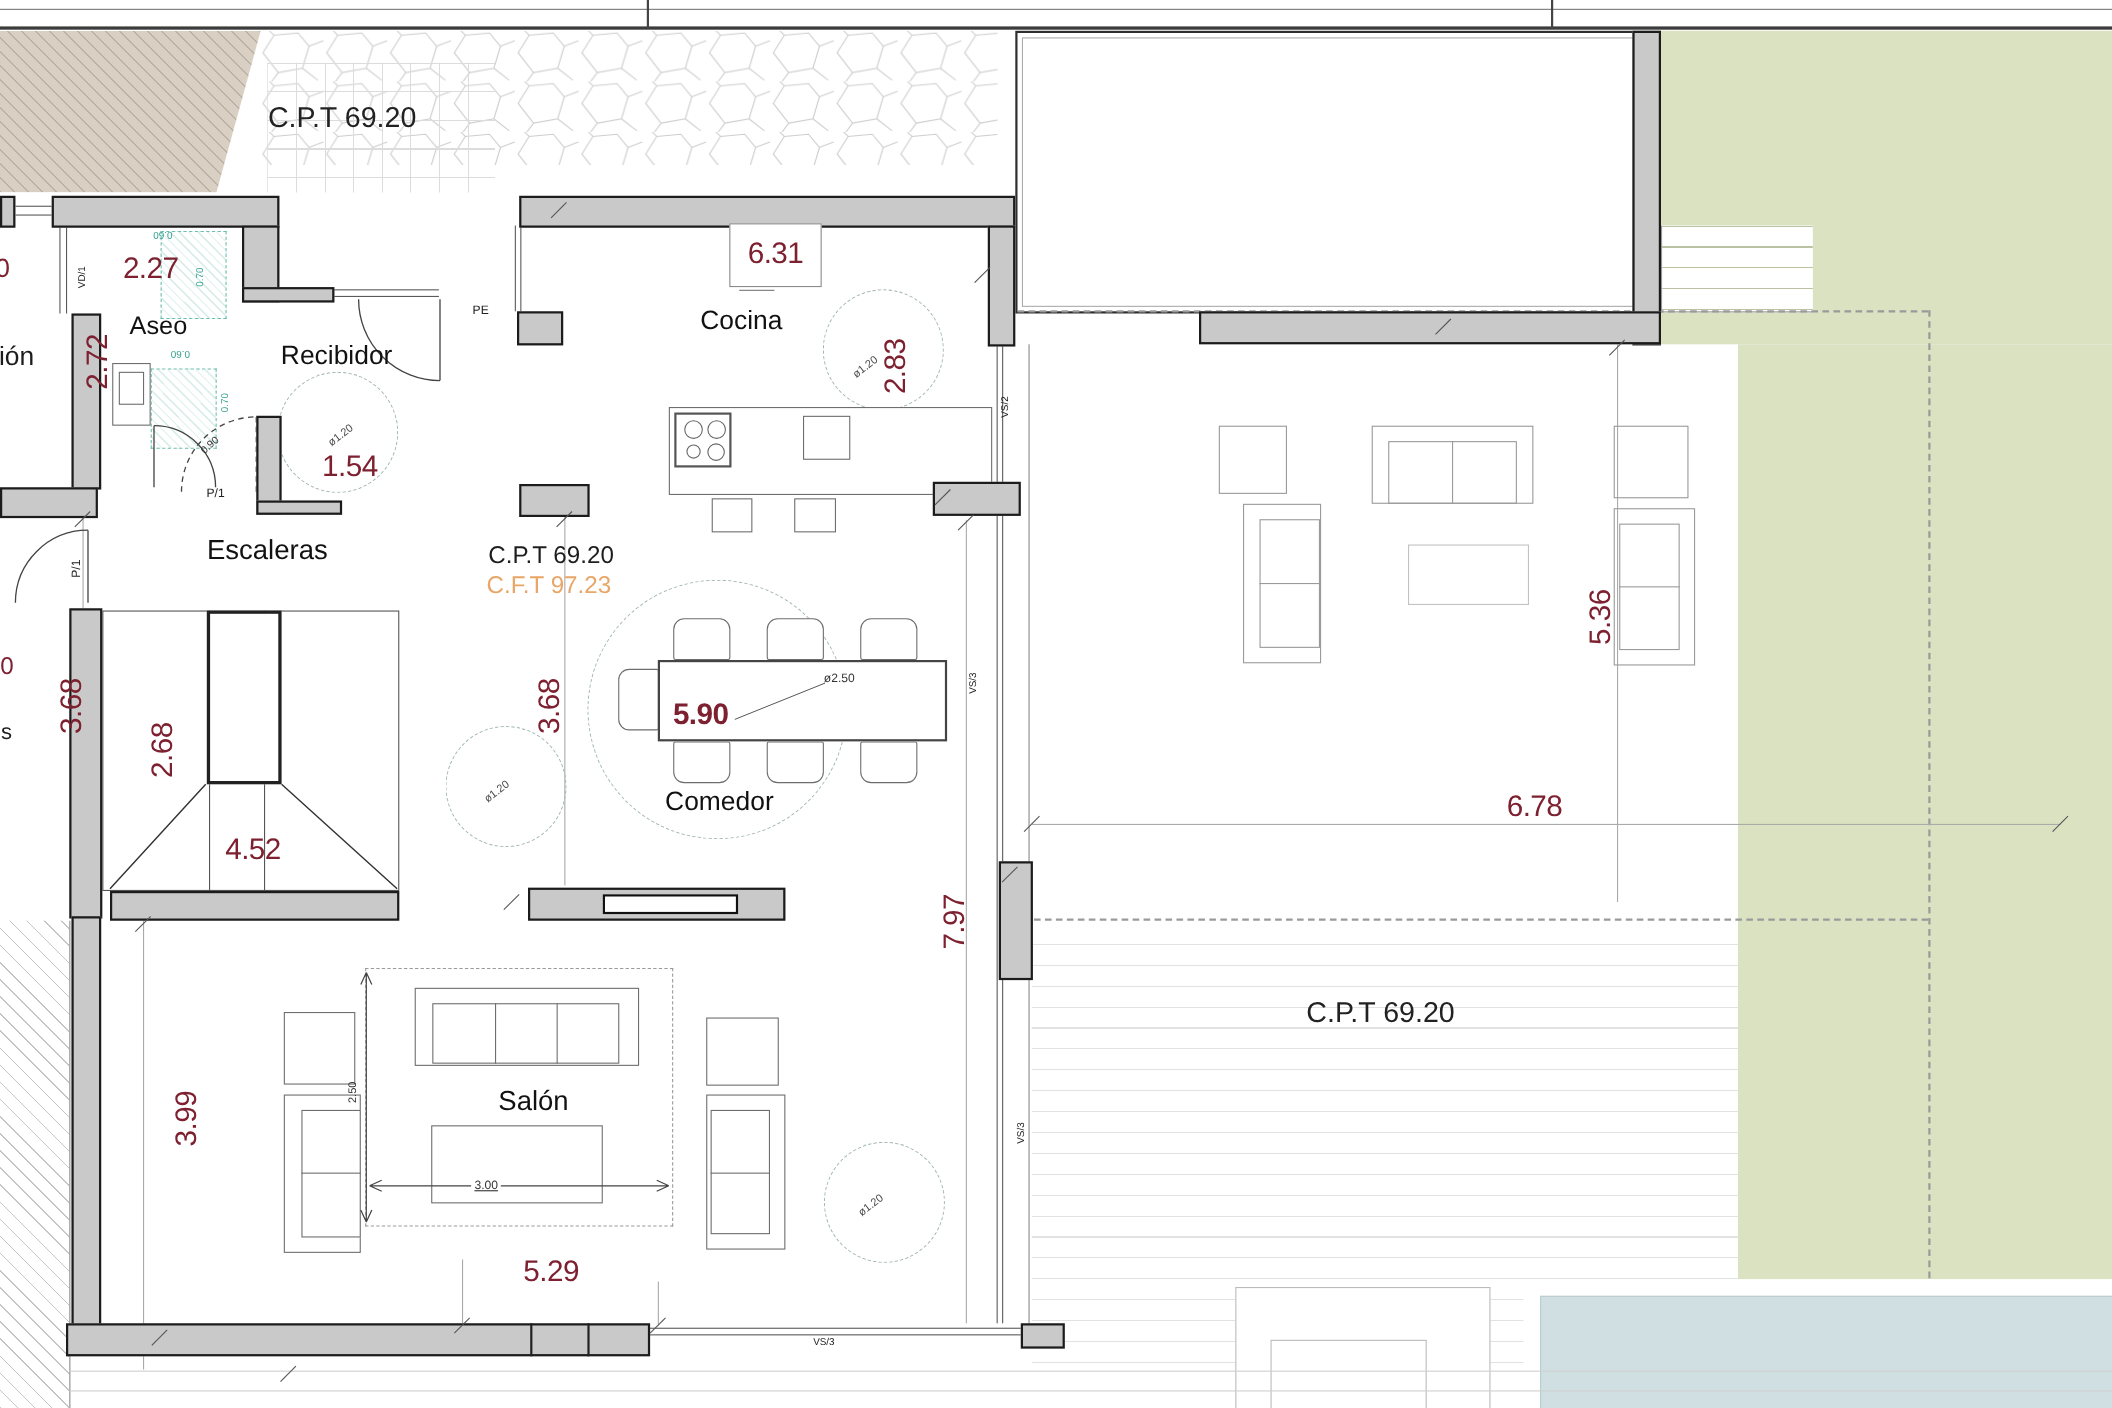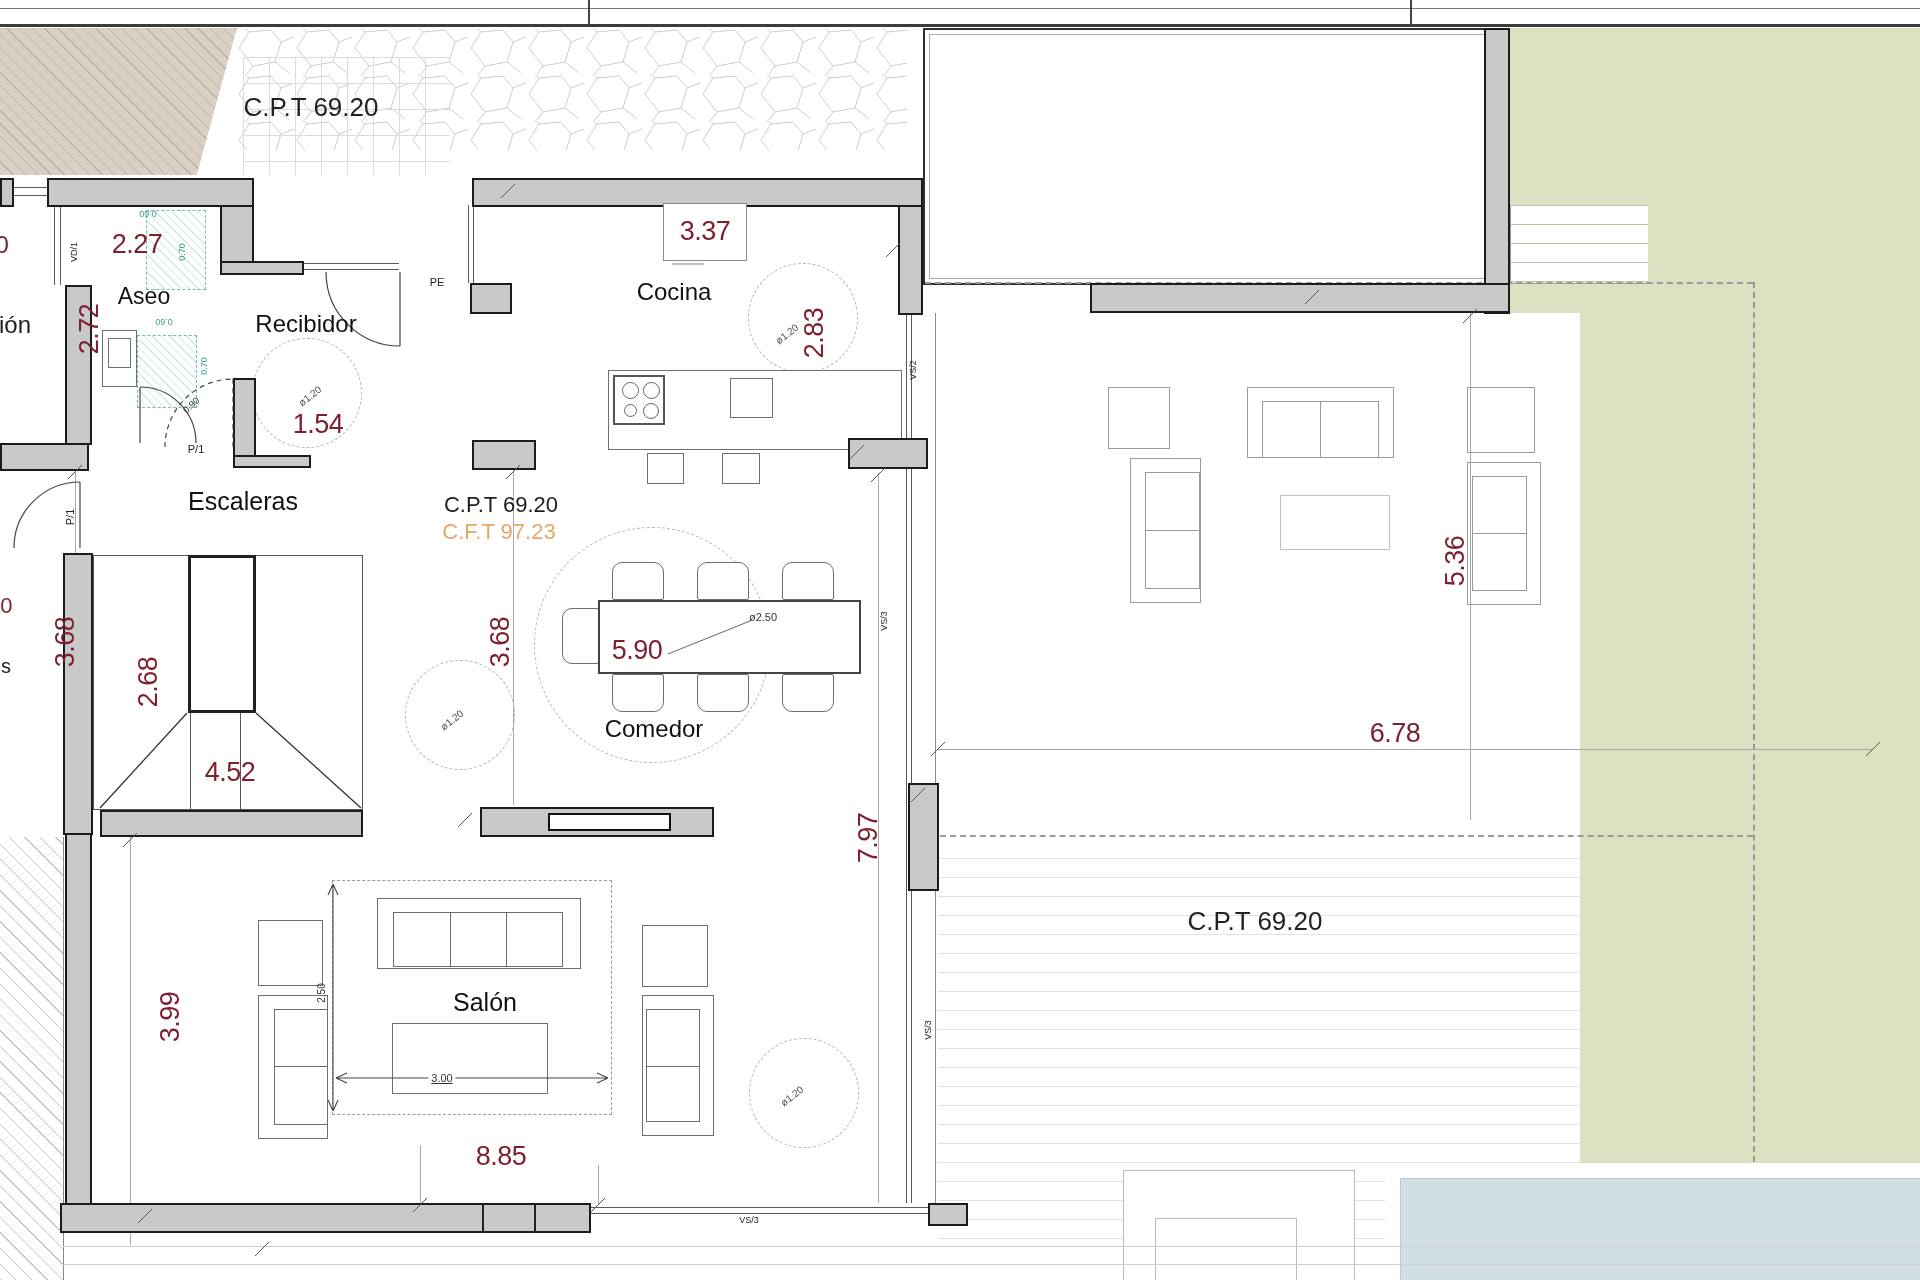--- a/index.html
+++ b/index.html
@@ -263,32 +263,32 @@
   <span class="lbl room" style="left:144px;top:296px;font-size:23px;text-align:center;">Aseo</span>
   <span class="lbl room" style="left:306px;top:324px;">Recibidor</span>
   <span class="lbl room" style="left:674px;top:292px;">Cocina</span>
   <span class="lbl room" style="left:243px;top:501px;font-size:25px;">Escaleras</span>
   <span class="lbl room" style="left:654px;top:729px;">Comedor</span>
   <span class="lbl room" style="left:485px;top:1002px;font-size:25px;">Salón</span>
 
   <span class="lbl dim" style="left:137px;top:244px;">2.27</span>
   <span class="lbl dim v" style="left:89px;top:329px;">2.72</span>
   <span class="lbl dim" style="left:318px;top:424px;">1.54</span>
-  <span class="lbl dim" style="left:705px;top:231px;z-index:51;">3.37</span>
+  <span class="lbl dim" style="left:705px;top:231px;z-index:51;">6.31</span>
   <span class="lbl dim v" style="left:814px;top:333px;">2.83</span>
   <span class="lbl dim v" style="left:65px;top:642px;">3.68</span>
   <span class="lbl dim v" style="left:500px;top:642px;">3.68</span>
   <span class="lbl dim v" style="left:148px;top:682px;">2.68</span>
   <span class="lbl dim" style="left:230px;top:772px;">4.52</span>
-  <span class="lbl dim" style="left:637px;top:650px;z-index:51;">5.90</span>
+  <span class="lbl dim" style="left:637px;top:650px;z-index:51;font-weight:bold;">5.90</span>
   <span class="lbl dim" style="left:1395px;top:733px;">6.78</span>
   <span class="lbl dim v" style="left:868px;top:838px;">7.97</span>
   <span class="lbl dim v" style="left:1455px;top:561px;">5.36</span>
   <span class="lbl dim v" style="left:170px;top:1017px;">3.99</span>
-  <span class="lbl dim" style="left:501px;top:1156px;">8.85</span>
+  <span class="lbl dim" style="left:501px;top:1156px;">5.29</span>
 
   <span class="lbl sdim whitebg" style="left:442px;top:1078px;z-index:51;">3.00</span>
   <span class="lbl sdim" style="left:763px;top:617px;">ø2.50</span>
   <span class="lbl sdim v" style="left:321px;top:993px;font-size:10px;">2.50</span>
   <span class="lbl sdim" style="left:191px;top:405px;font-size:9.5px;transform:translate(-50%,-50%) rotate(-42deg);">0.90</span>
 
   <span class="lbl tdim r180" style="left:148px;top:214px;">0.60</span>
   <span class="lbl tdim r180" style="left:164px;top:322px;">0.60</span>
   <span class="lbl tdim v" style="left:182px;top:252px;">0.70</span>
   <span class="lbl tdim v" style="left:204px;top:366px;">0.70</span>

